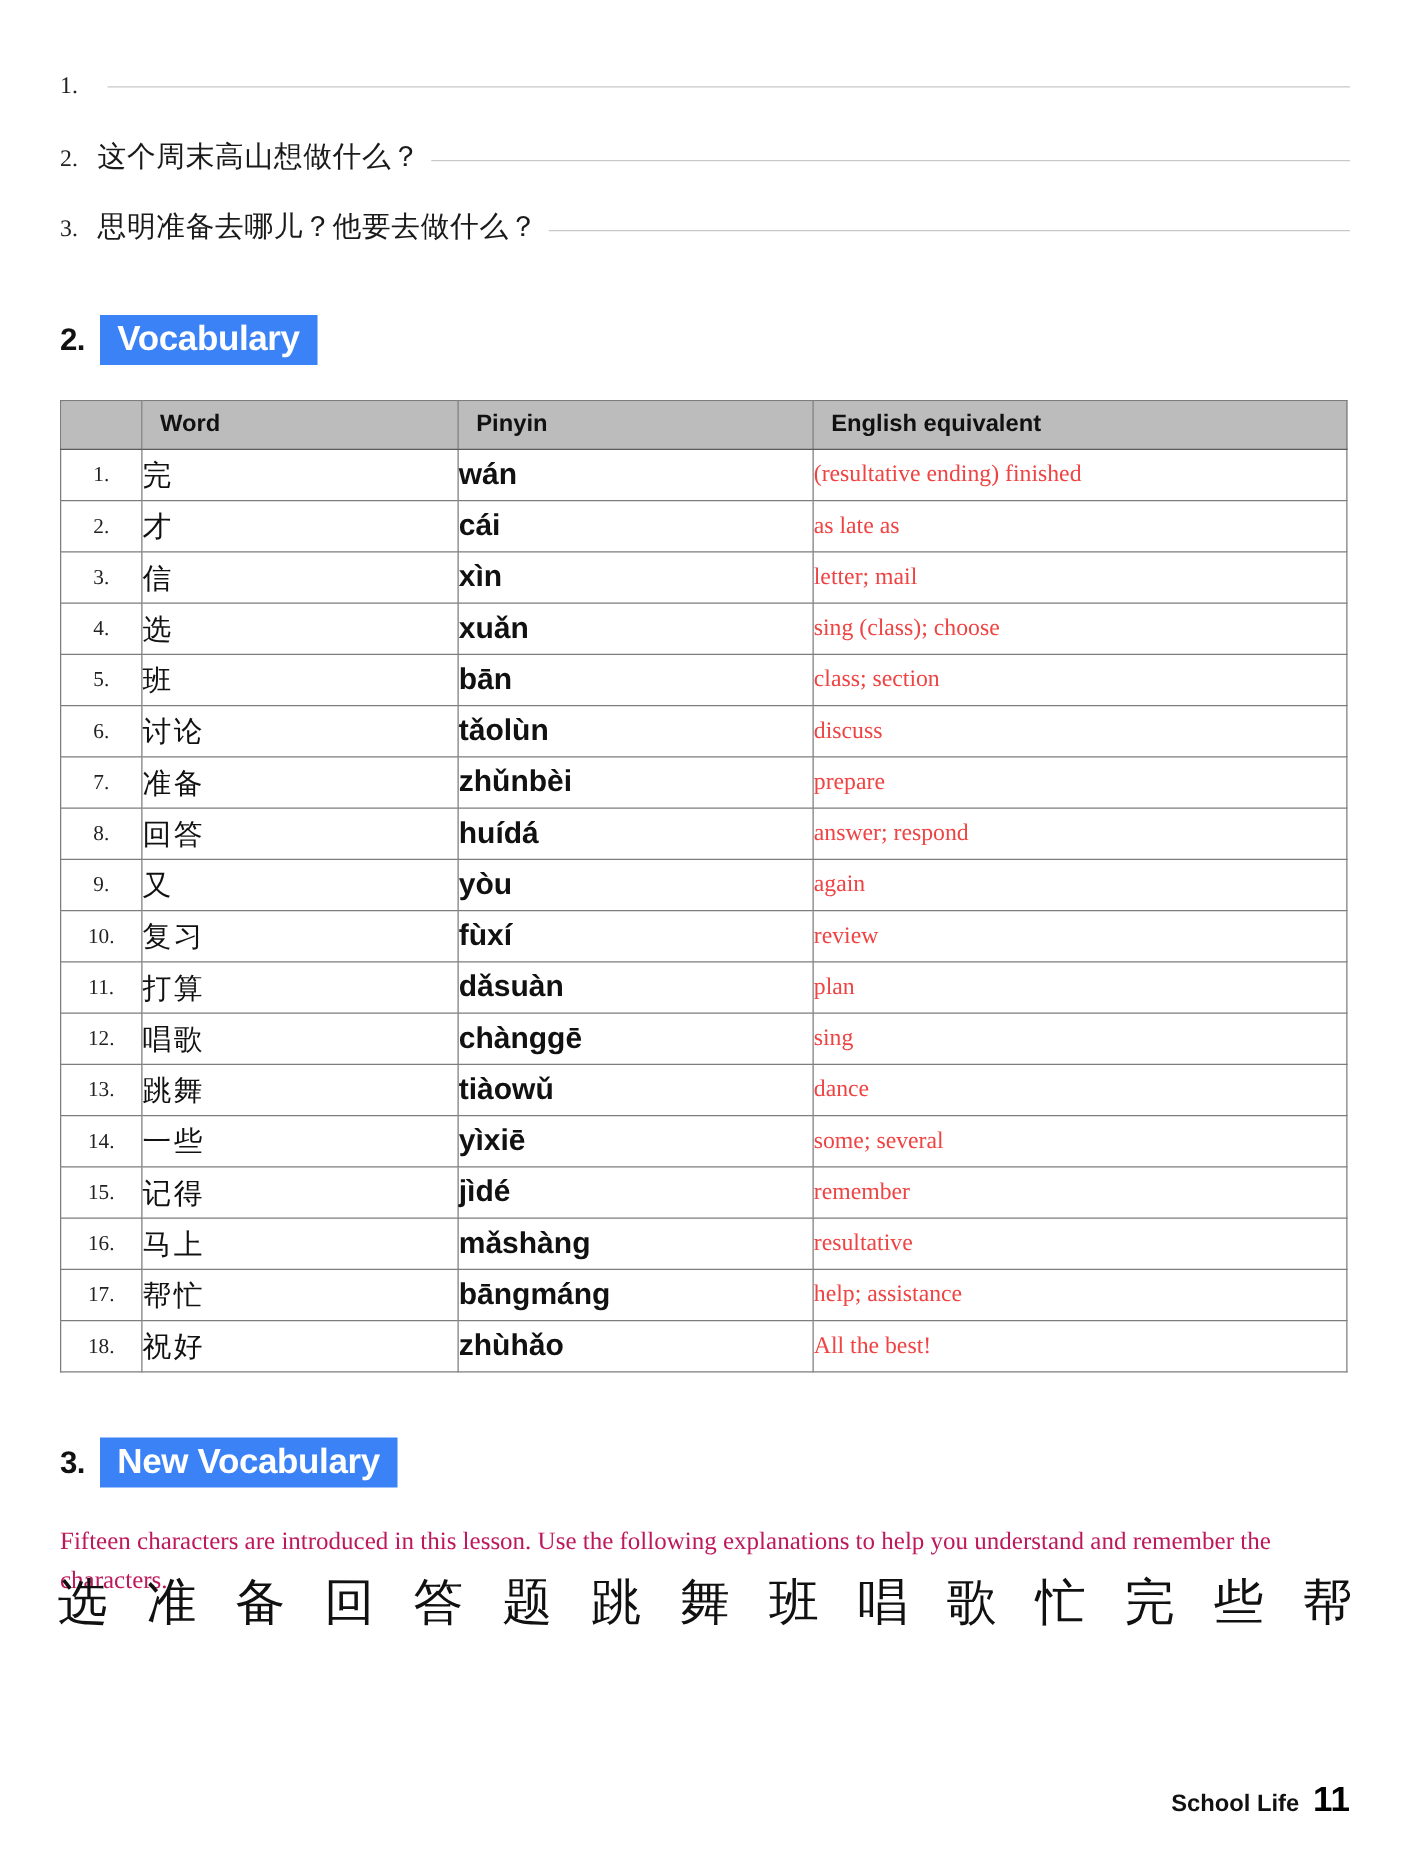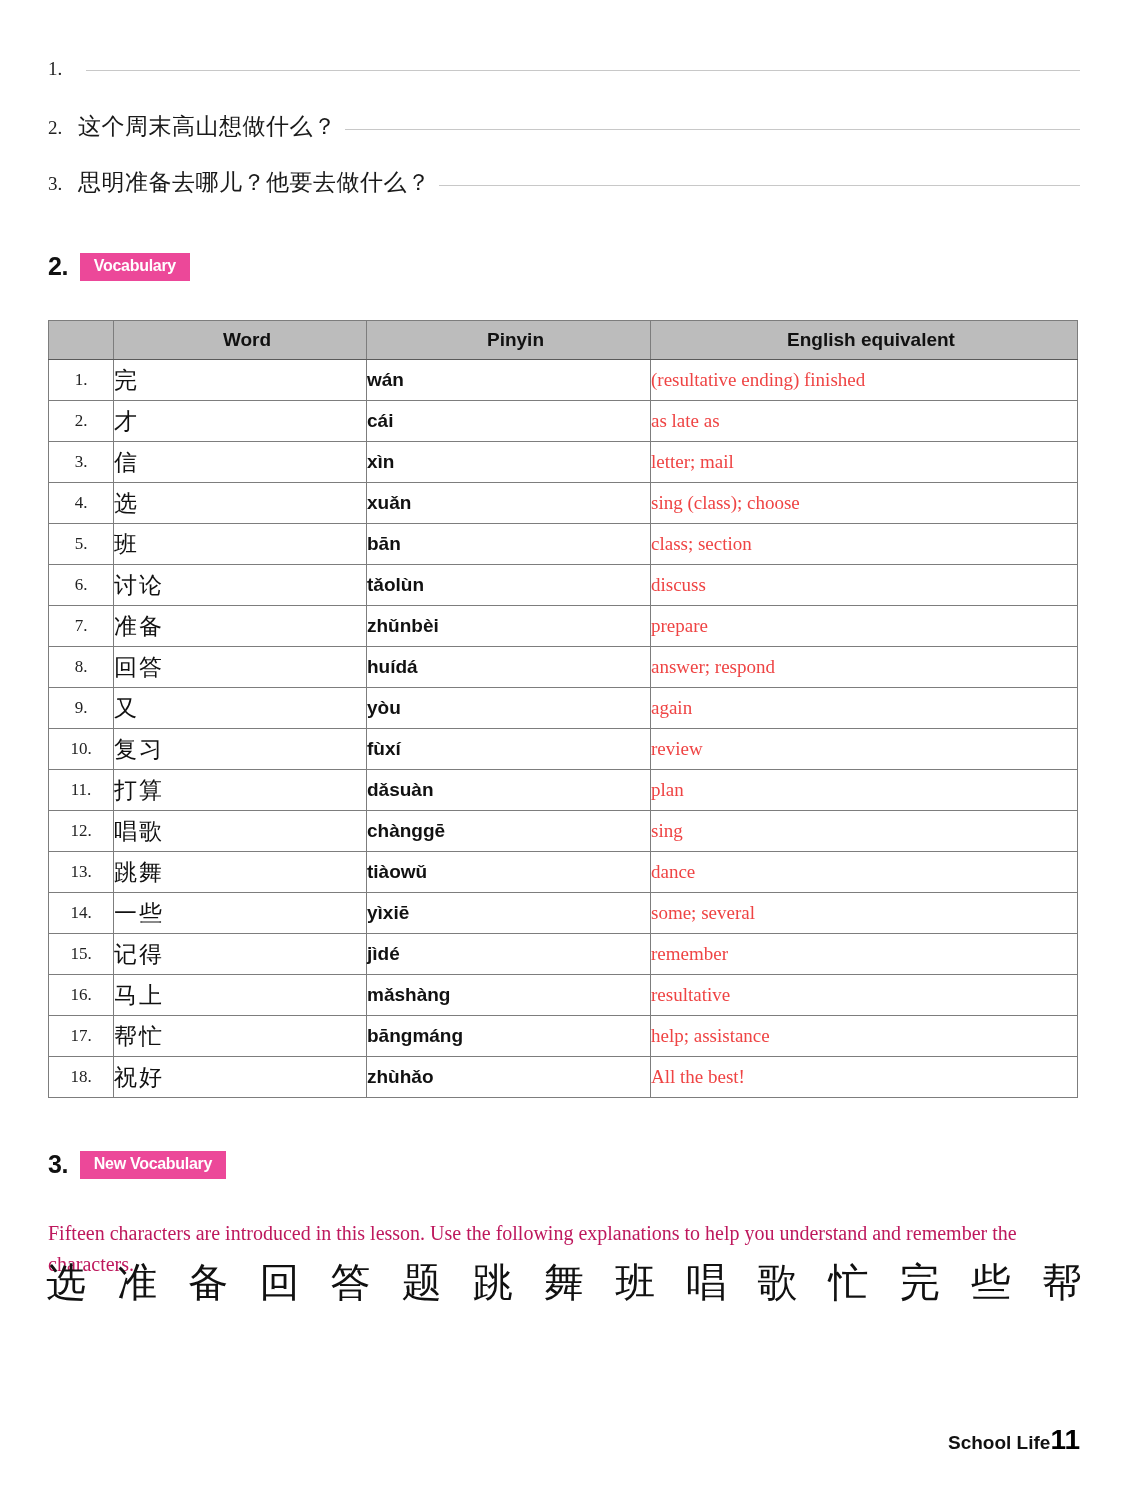--- a/index.html
+++ b/index.html
@@ -67,25 +67,25 @@
   }
   .sec-num {
     font-size: 25px;
     font-weight: bold;
     font-family: "Liberation Sans", sans-serif;
     color: #111;
     margin-right: 12px;
     letter-spacing: -0.5px;
   }
   .sec-label {
-    background: #ec4899;
+    background: #3b82f6;
     color: #ffffff;
     font-family: "Liberation Sans", sans-serif;
     font-weight: bold;
-    font-size: 16px;
+    font-size: 28px;
     letter-spacing: -0.3px;
     padding: 5px 14px 7px 14px;
     line-height: 1;
     display: inline-block;
   }
 
   #sec-vocab { left: 48px; top: 252px; }
   #sec-newchars { left: 48px; top: 1150px; }
 
   
@@ -108,21 +108,21 @@
     padding: 0;
     vertical-align: middle;
   }
   .vocab-table thead th {
     background: #bcbcbc;
     height: 38px;
     font-family: "Liberation Sans", sans-serif;
     font-weight: bold;
     font-size: 19px;
     color: #111;
-    text-align: center;
+    text-align: left;
     padding-left: 14px;
     border-bottom: 1px solid #5a5a5a;
   }
   .vocab-table thead th.th-num { padding-left: 0; }
   .vocab-table tbody tr { height: 41px; }
   .td-num {
     text-align: center;
     font-size: 17px;
     font-family: "Liberation Serif", serif;
     color: #222;
@@ -131,21 +131,21 @@
     padding-left: 16px;
     font-size: 23px;
     font-family: "DejaVu Serif", "Liberation Serif", serif;
     color: #111;
     letter-spacing: 2px;
   }
   .td-pin {
     padding-left: 14px;
     font-family: "Liberation Sans", sans-serif;
     font-weight: bold;
-    font-size: 19px;
+    font-size: 24px;
     color: #111;
   }
   .td-eng {
     padding-left: 14px;
     font-family: "Liberation Serif", serif;
     font-size: 19px;
     color: #ef4444;
   }
 
   
@@ -177,20 +177,21 @@
     line-height: 1;
   }
 
   
   .footer {
     position: absolute;
     right: 45px;
     top: 1424px;
     display: flex;
     align-items: baseline;
+    gap: 11px;
   }
   .footer-title {
     font-family: "Liberation Sans", sans-serif;
     font-weight: bold;
     font-size: 19px;
     color: #111;
   }
   .footer-page {
     font-family: "Liberation Sans", sans-serif;
     font-weight: bold;

